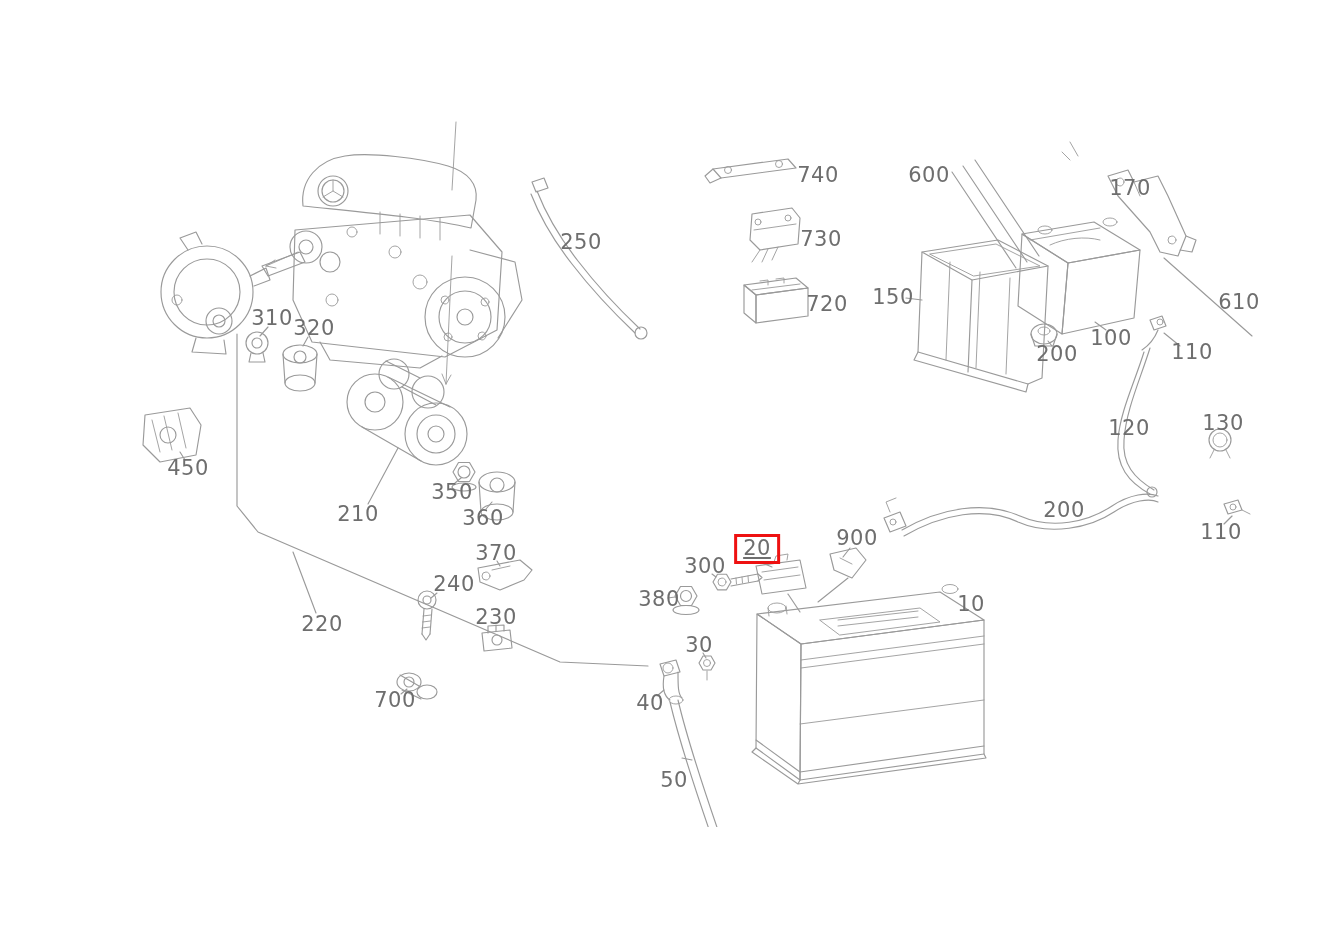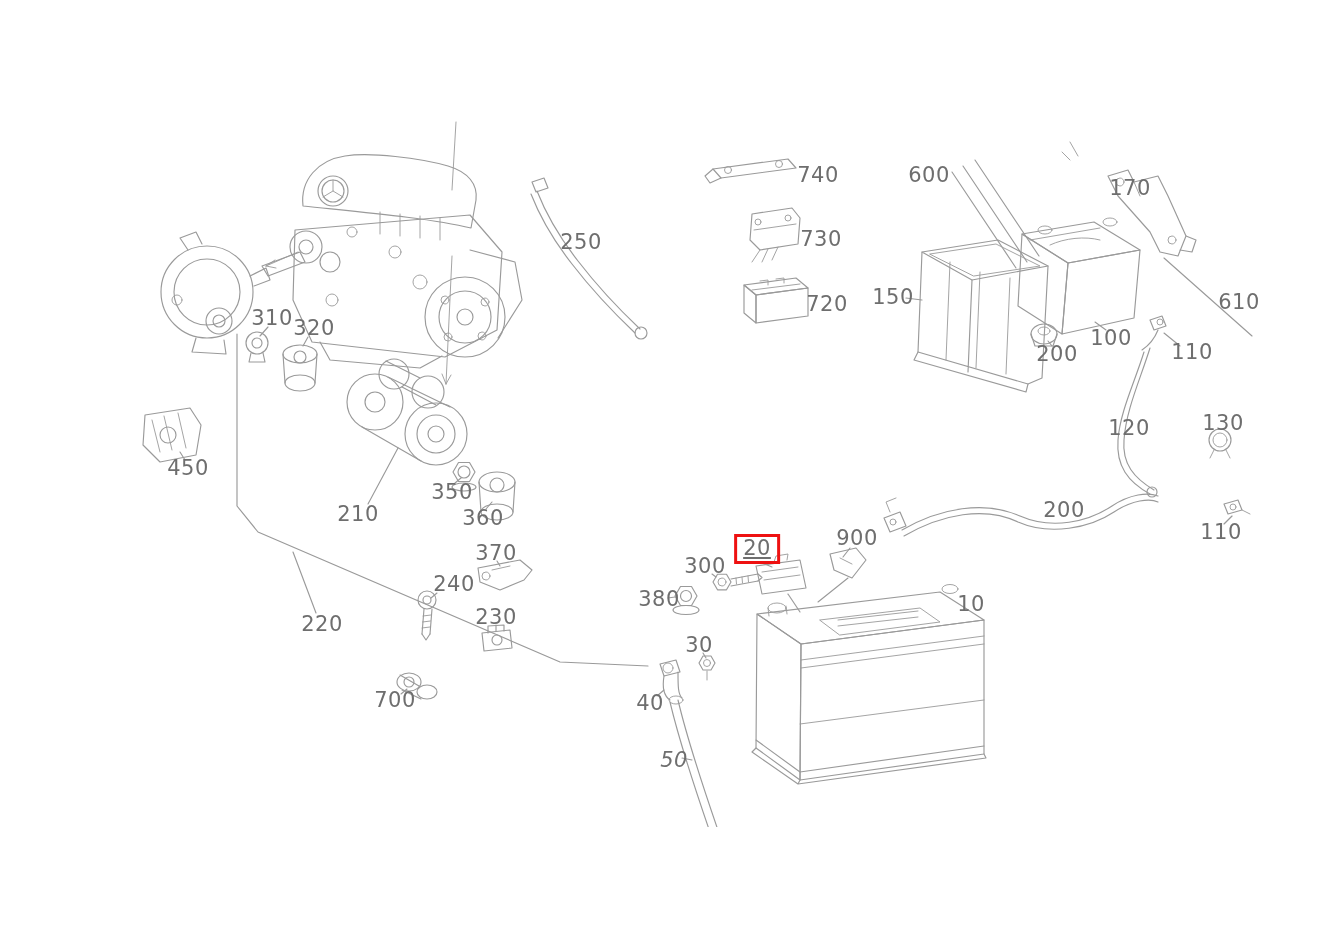--- a/index.html
+++ b/index.html
@@ -385,16 +385,16 @@
       <span class="part-label" style="left: 496px; top: 553px;">370</span>
       <span class="part-label" style="left: 705px; top: 566px;">300</span>
       <span class="part-label" style="left: 441px; top: 584px; margin-left: 13px;">240</span>
       <span class="part-label" style="left: 659px; top: 599px;">380</span>
       <span class="part-label" style="left: 971px; top: 604px;">10</span>
       <span class="part-label" style="left: 496px; top: 617px;">230</span>
       <span class="part-label" style="left: 322px; top: 624px;">220</span>
       <span class="part-label" style="left: 699px; top: 645px;">30</span>
       <span class="part-label" style="left: 395px; top: 700px;">700</span>
       <span class="part-label" style="left: 650px; top: 703px;">40</span>
-      <span class="part-label" style="left: 674px; top: 760px; font-style: italic;">50</span>
+      <span class="part-label" style="left: 674px; top: 780px;">50</span>
       <span class="part-label" style="left: 714px; top: 862px;">30</span>
     </div>
 </div>
 
 </body></html>

